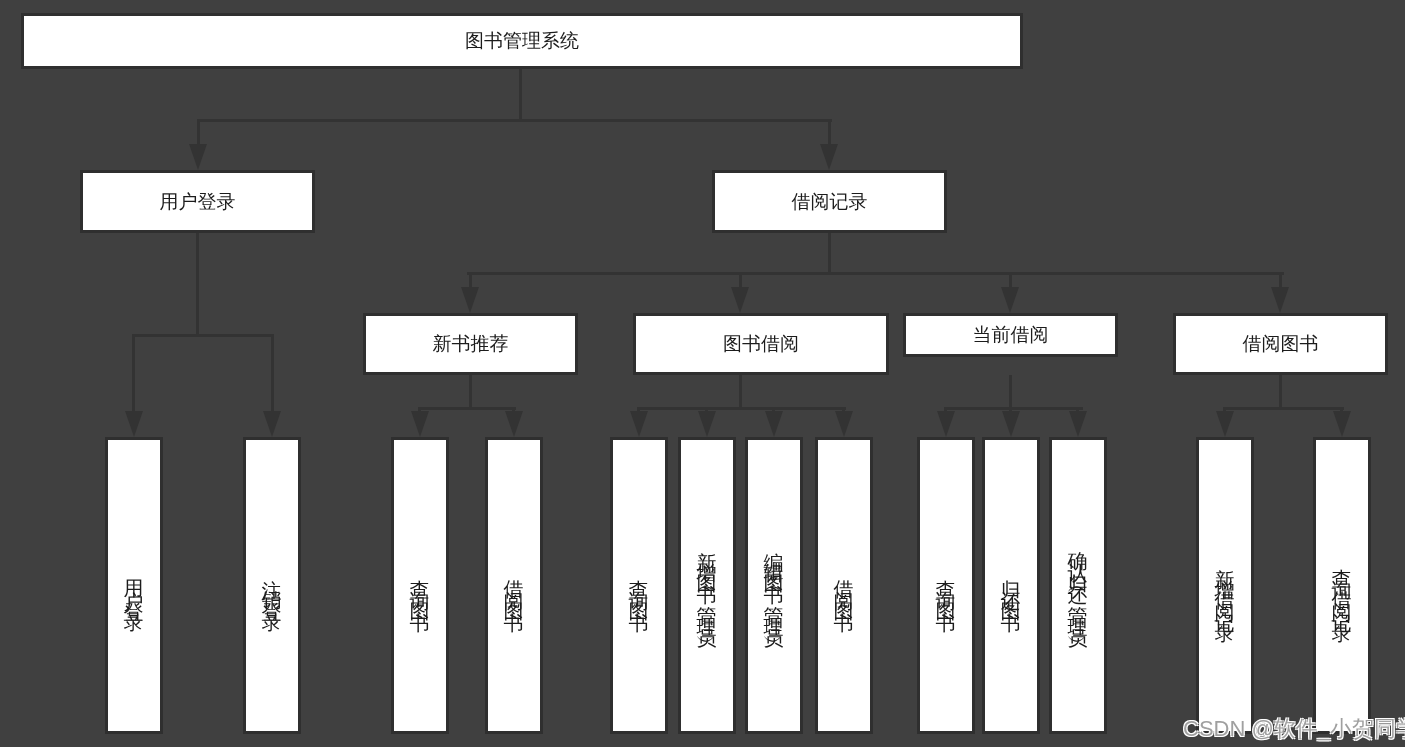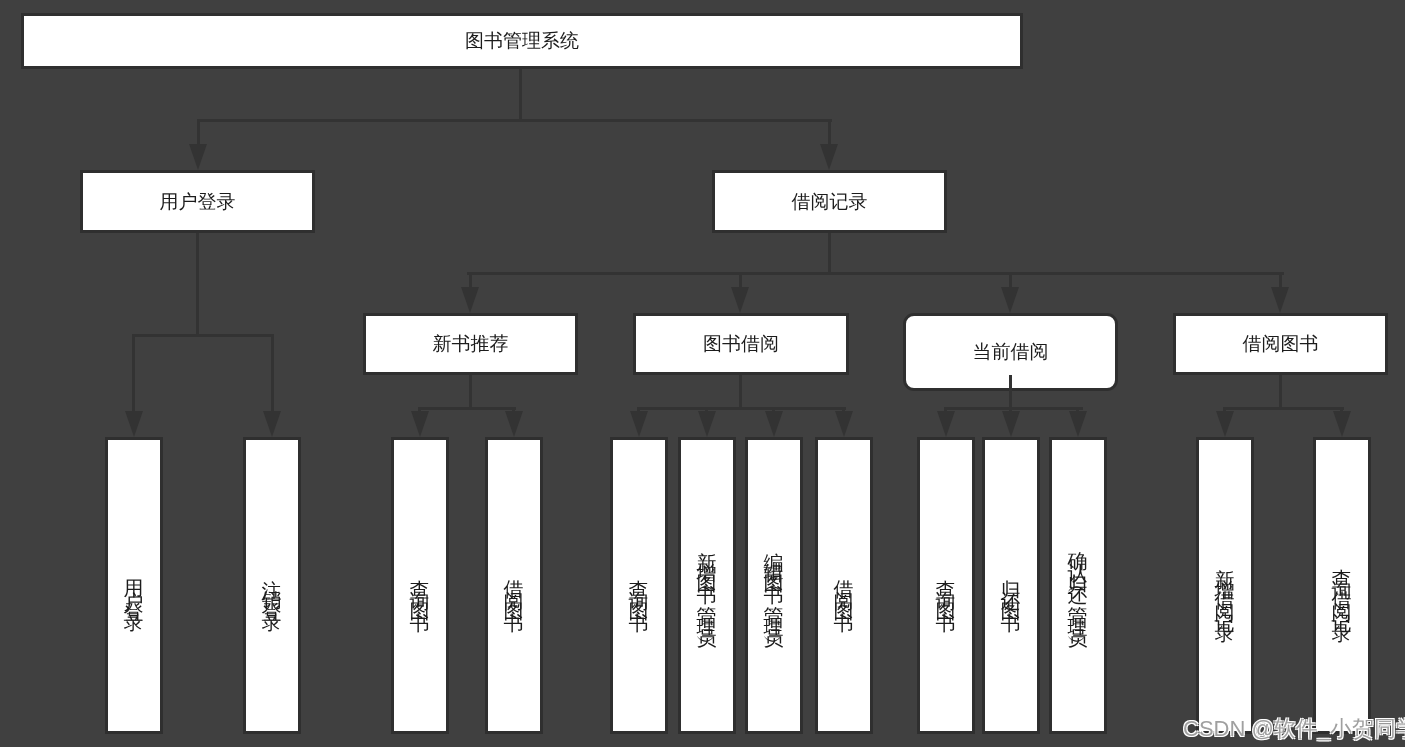--- a/index.html
+++ b/index.html
@@ -89,24 +89,24 @@
   <div class="line" style="left:739px; top:275px; width:3px; height:16px;"></div>
   <div class="arrow" style="left:731px; top:287px;"></div>
   <div class="line" style="left:1009px; top:275px; width:3px; height:16px;"></div>
   <div class="arrow" style="left:1001px; top:287px;"></div>
   <div class="line" style="left:1279px; top:275px; width:3px; height:16px;"></div>
   <div class="arrow" style="left:1271px; top:287px;"></div>
 
   <div class="box" style="left:363px; top:313px; width:215px; height:62px;">
     <span>新书推荐</span>
   </div>
-  <div class="box" style="left:633px; top:313px; width:216px; height:62px;">
+  <div class="box" style="left:633px; top:313px; width:256px; height:62px;">
     <span>图书借阅</span>
   </div>
-  <div class="box" style="left:903px; top:313px; width:215px; height:78px;border-radius:11px;">
+  <div class="box" style="left:903px; top:313px; width:215px; height:44px;">
     <span>当前借阅</span>
   </div>
   <div class="box" style="left:1173px; top:313px; width:215px; height:62px;">
     <span>借阅图书</span>
   </div>
 
   <div class="line" style="left:469px; top:375px; width:3px; height:35px;"></div>
   <div class="line" style="left:418px; top:407px; width:98px; height:3px;"></div>
   <div class="line" style="left:418px; top:407px; width:3px; height:8px;"></div>
   <div class="arrow" style="left:411px; top:411px;"></div>

